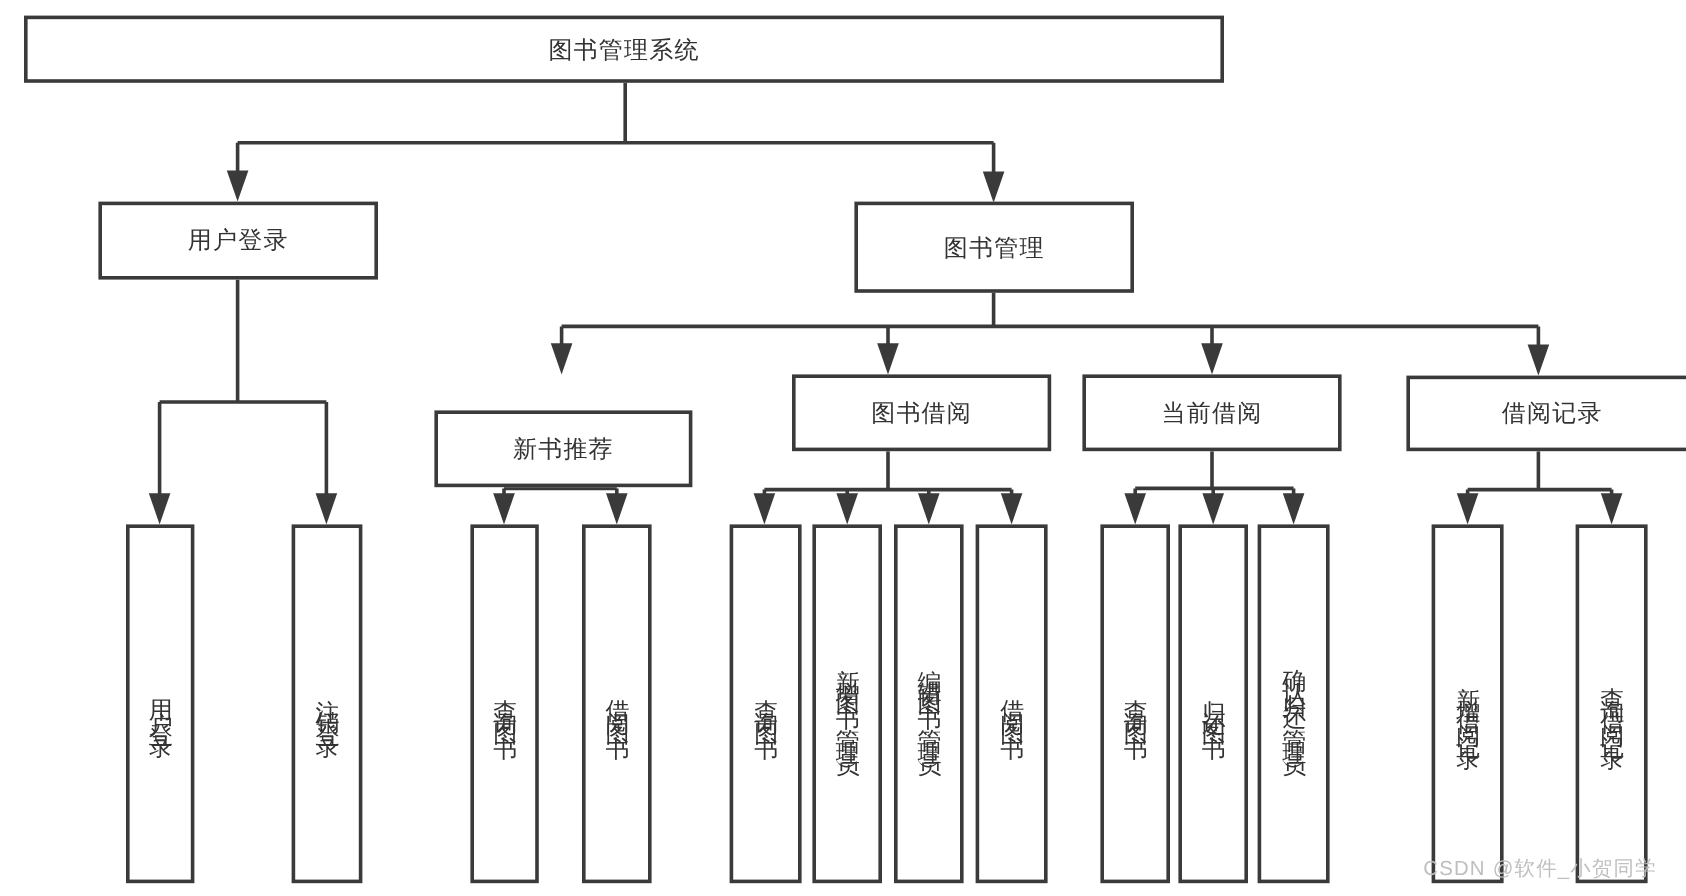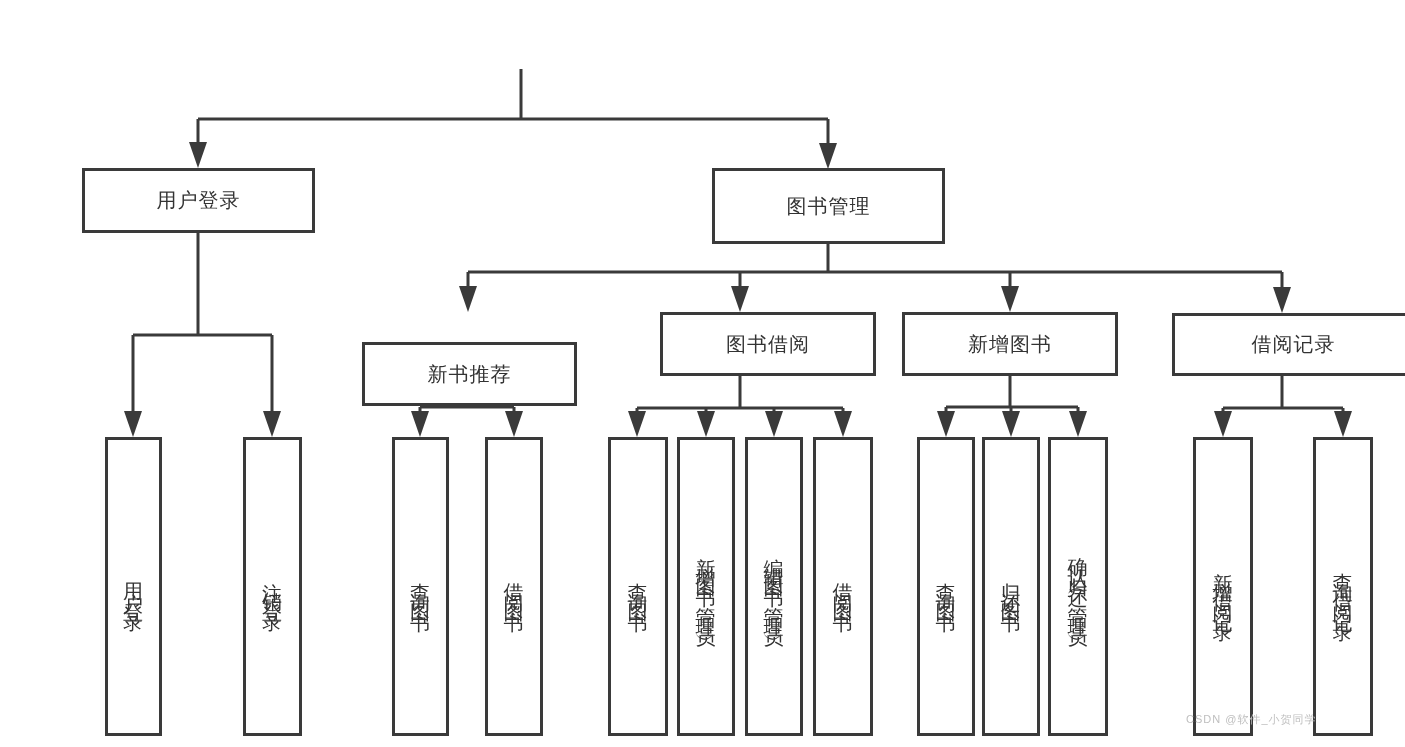--- a/index.html
+++ b/index.html
@@ -34,21 +34,21 @@
     text-orientation: mixed;
     letter-spacing: 10px;
     font-size: 20px;
     color: #333333;
     line-height: 1;
   }
   .watermark {
     position: absolute;
     left: 1186px;
     top: 712px;
-    font-size: 11px;
+    font-size: 17px;
     letter-spacing: 1px;
     color: #bfbfbf;
     z-index: 5;
     white-space: nowrap;
   }
 </style>
 </head>
 <body>
 
 <div class="canvas">
@@ -79,36 +79,39 @@
       <polygon points="765,411 783,411 774,437"></polygon>
       <polygon points="834,411 852,411 843,437"></polygon>
       <polygon points="937,411 955,411 946,437"></polygon>
       <polygon points="1002,411 1020,411 1011,437"></polygon>
       <polygon points="1069,411 1087,411 1078,437"></polygon>
       <polygon points="1214,411 1232,411 1223,437"></polygon>
       <polygon points="1334,411 1352,411 1343,437"></polygon>
     </g>
   </svg>
 
+  <div class="node" style="left:20px; top:13px; width:1000px; height:56px;">
+    <span>图书管理系统</span>
+  </div>
 
   <div class="node" style="left:82px; top:168px; width:233px; height:65px;">
     <span>用户登录</span>
   </div>
   <div class="node" style="left:712px; top:168px; width:233px; height:76px;">
     <span>图书管理</span>
   </div>
 
   <div class="node" style="left:362px; top:300px; width:215px; height:64px;margin-top:42px;">
     <span>新书推荐</span>
   </div>
   <div class="node" style="left:632px; top:312px; width:216px; height:64px;margin-left:28px;">
     <span>图书借阅</span>
   </div>
   <div class="node" style="left:902px; top:312px; width:216px; height:64px;">
-    <span>新增图书</span>
+    <span>当前借阅</span>
   </div>
   <div class="node" style="left:1172px; top:313px; width:243px; height:63px;">
     <span>借阅记录</span>
   </div>
 
   <div class="node leaf" style="left:105px; top:437px; width:57px; height:299px;">
     <span class="vtext">用户登录</span>
   </div>
   <div class="node leaf" style="left:243px; top:437px; width:59px; height:299px;">
     <span class="vtext">注销登录</span>

